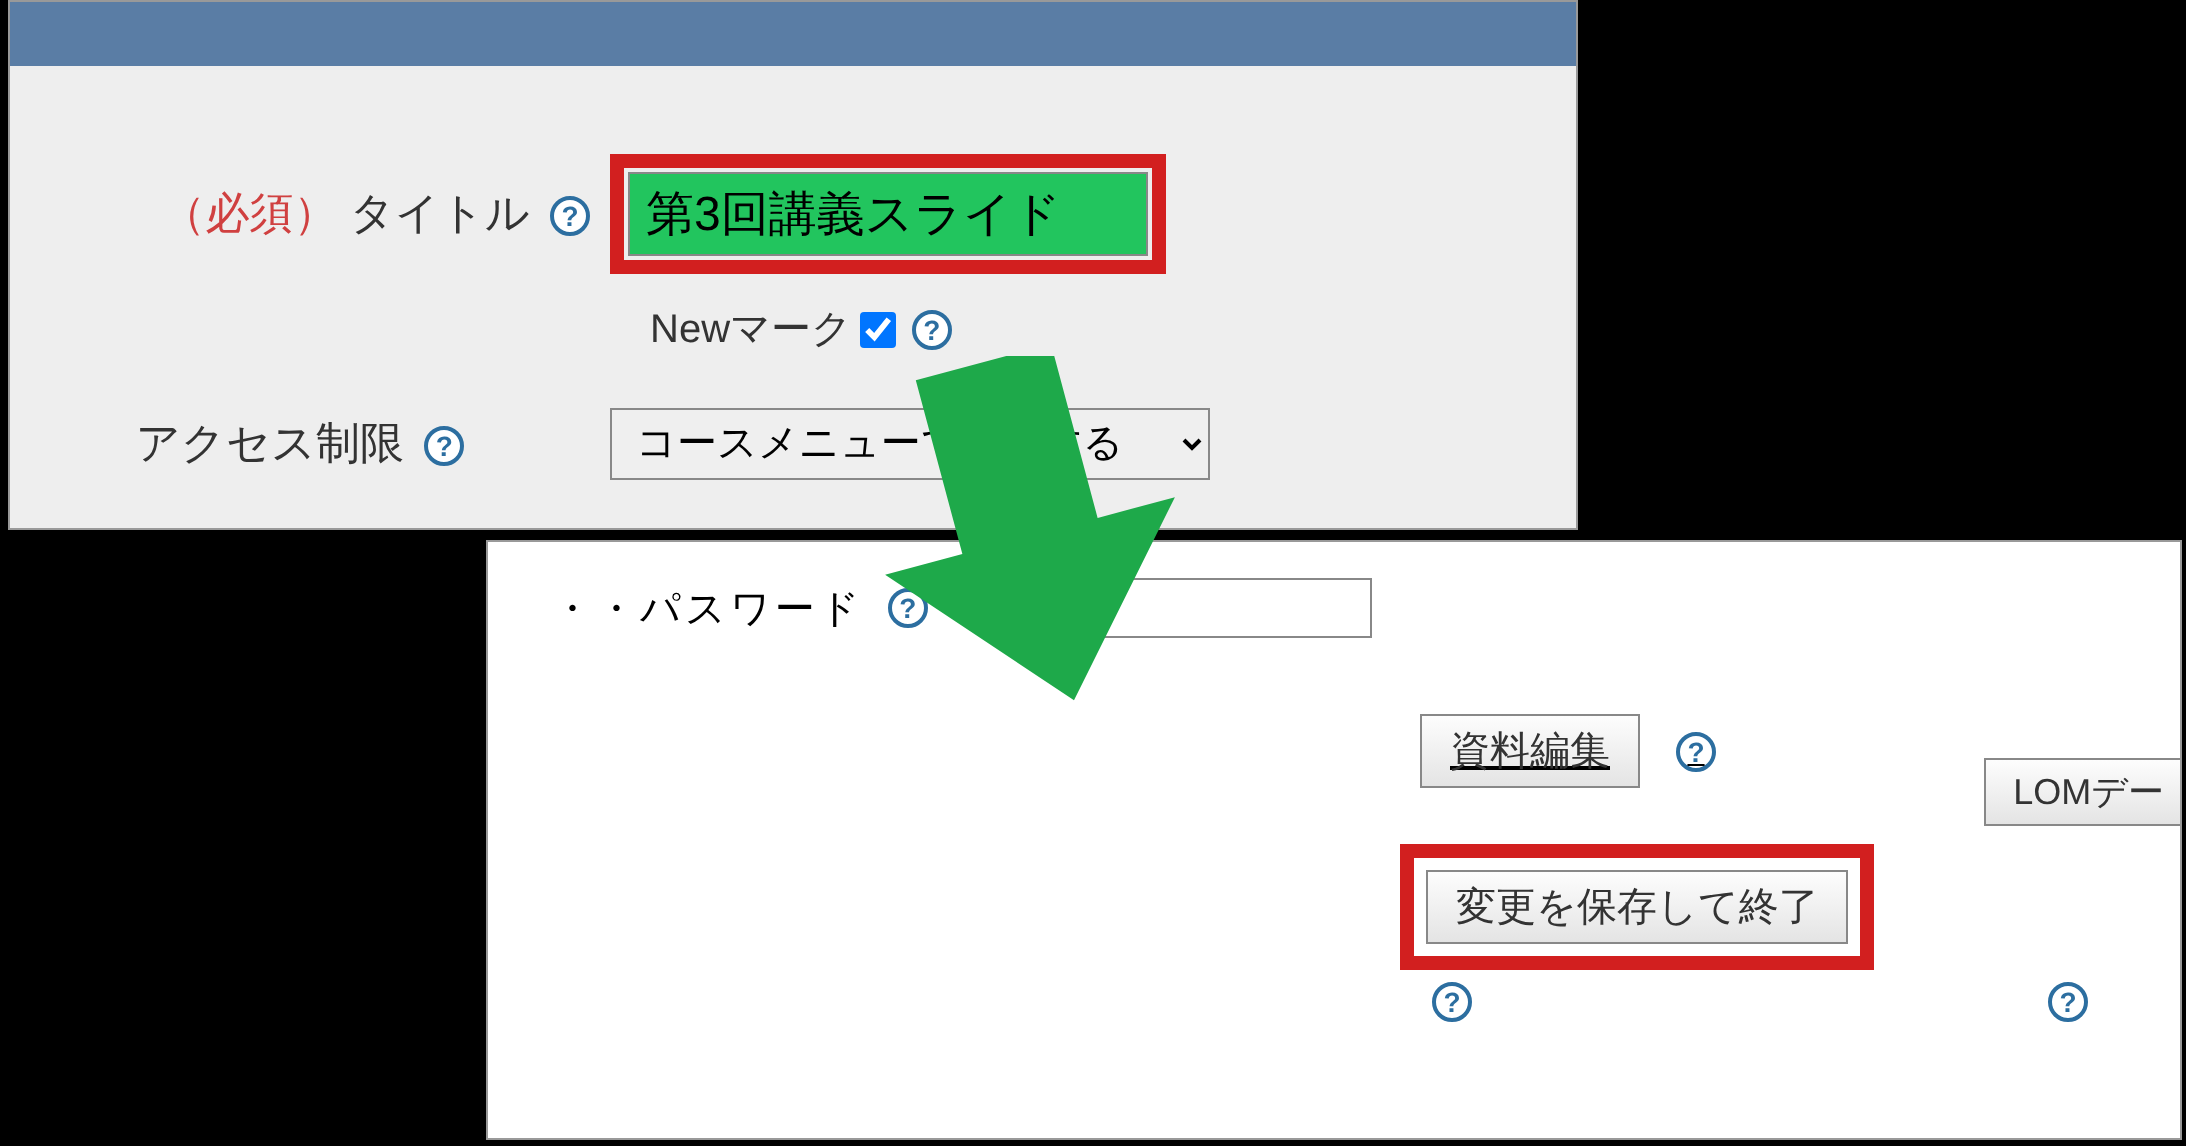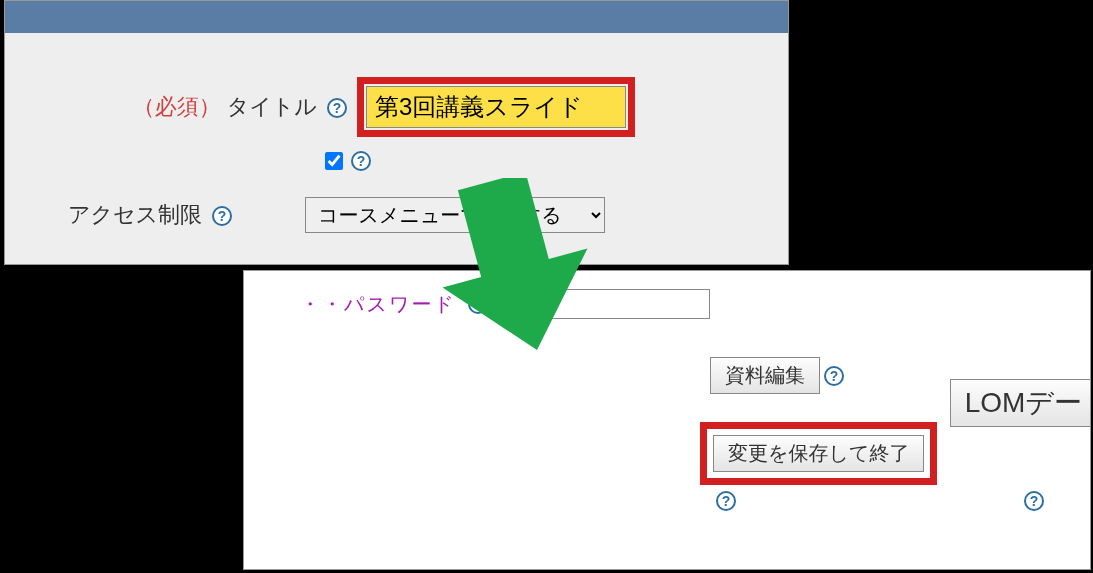--- a/index.html
+++ b/index.html
@@ -28,21 +28,21 @@
       height: 32px;
       width: 100%;
     }
     .row {
       display: flex;
       align-items: center;
       padding: 8px 0;
     }
     .row-title { margin-top: 36px; }
     .label-cell {
-      width: 352px;
+      width: 300px;
       text-align: right;
       font-size: 22px;
       color: #333;
       padding-right: 6px;
     }
     .required {
       color: #d04040;
       font-size: 22px;
     }
     .help-icon {
@@ -58,21 +58,21 @@
       font-size: 14px;
       background: #fff;
       vertical-align: middle;
       margin: 0 4px;
       cursor: pointer;
     }
     .title-input {
       font-size: 24px;
       padding: 4px 8px;
       border: 1px solid #888;
-      background: #fde047;
+      background: #22c55e;
       width: 260px;
       height: 42px;
     }
     .red-box-title {
       border: 7px solid #d21f1f;
       padding: 2px;
       display: inline-block;
     }
     .new-mark-row { padding-left: 320px; margin-top: 6px; display:flex; align-items:center; gap:4px;}
     .new-mark-label { font-size: 20px; color: #333; }
@@ -94,44 +94,46 @@
       background: #fff;
     }
     .pb-row1 {
       display: flex;
       align-items: center;
       padding: 18px 0 10px 0;
       gap: 8px;
     }
     .pb-label {
       font-size: 20px;
-      color: #a21caf;
-      padding-left: 56px;
+      color: #000000;
+      padding-left: 32px;
       letter-spacing: 2px;
     }
     .small-input {
       border: 1px solid #888;
       background: #fff;
       width: 170px;
       height: 30px;
       margin-left: 40px;
     }
     .btn {
       font-size: 20px;
       padding: 4px 14px;
       background: linear-gradient(#fdfdfd, #e4e4e4);
       border: 1px solid #888;
       cursor: pointer;
       color: #333;
     }
     .btn-row {
       display: flex;
       align-items: center;
+      gap: 14px;
       padding-left: 466px;
       margin-top: 28px;
+      text-decoration: underline;
     }
     .btn-row2 {
       display: flex;
       align-items: center;
       gap: 16px;
       padding-left: 456px;
       margin-top: 28px;
     }
     .red-box-save {
       border: 7px solid #d21f1f;
@@ -141,21 +143,21 @@
     .help-row {
       display: flex;
       gap: 280px;
       padding-left: 468px;
       margin-top: 6px;
     }
     .lom-btn {
       position: absolute;
       right: 0;
       top: 108px;
-      font-size: 28px;
+      font-size: 18px;
       padding: 4px 8px 4px 14px;
       background: linear-gradient(#fdfdfd, #e4e4e4);
       border: 1px solid #888;
       border-right: none;
     }
     .arrow {
       position: absolute;
       left: 440px;
       top: 178px;
       z-index: 10;
@@ -172,20 +174,21 @@
       <span class="required">（必須）</span>
       <span>タイトル</span>
       <span class="help-icon">?</span>
     </div>
     <div class="red-box-title">
       <input class="title-input" type="text" value="第3回講義スライド" style="">
     </div>
   </div>
 
   <div class="new-mark-row">
+    <span class="new-mark-label">Newマーク</span>
     <input type="checkbox" class="checkbox" checked="" style="">
     <span class="help-icon">?</span>
   </div>
 
   <div class="row" style="margin-top:18px;">
     <div class="access-label">
       <span>アクセス制限</span>
       <span class="help-icon">?</span>
     </div>
     <select class="select">

